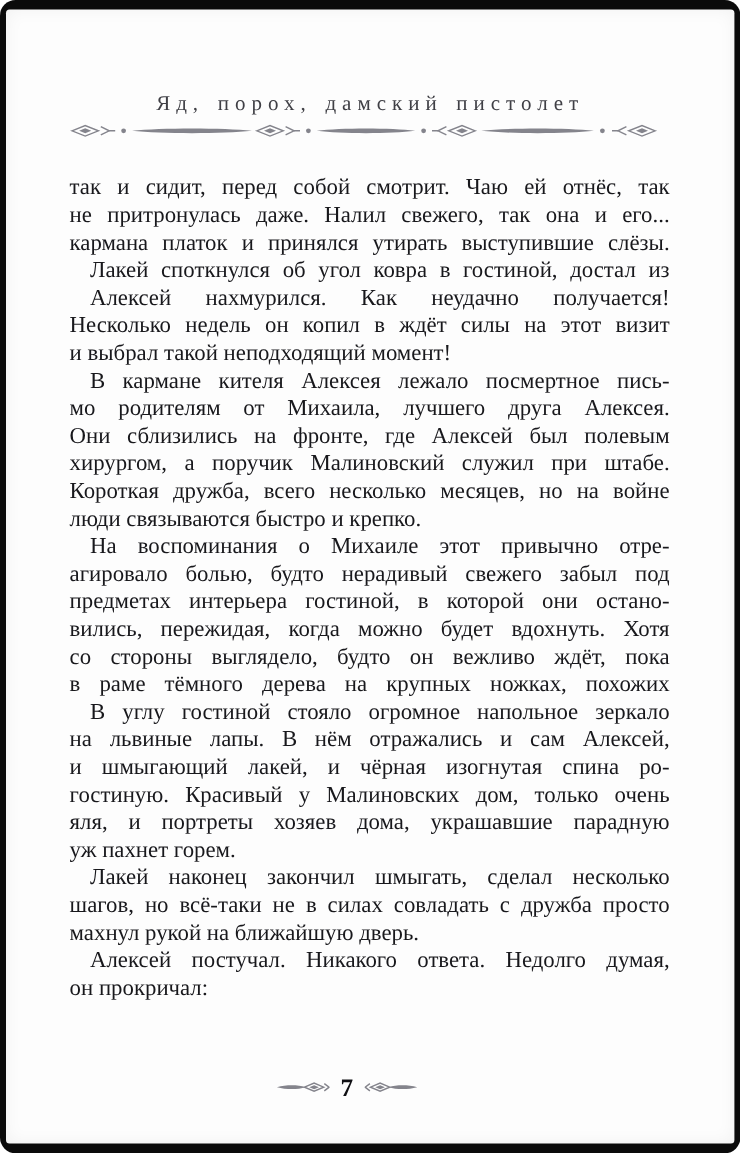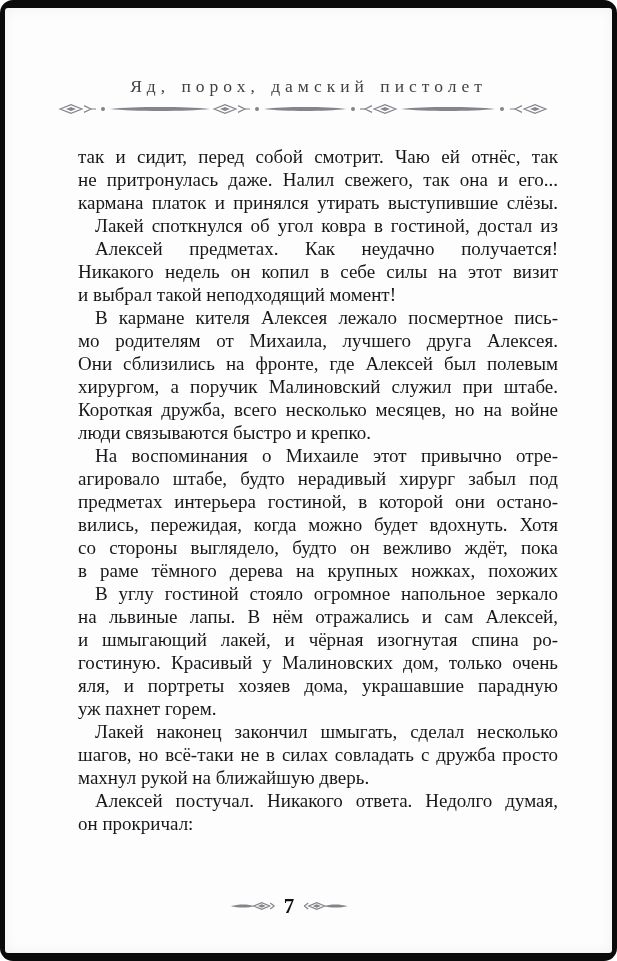--- a/index.html
+++ b/index.html
@@ -42,21 +42,20 @@
     top: 137px; left: 53px;
     width: 500px;
   }
   .line {
     height: 23px;
     line-height: 23px;
     font-size: 19px;
     color: #18181c;
     text-align: left;
     white-space: normal;
-    margin-left: 20px;
   }
   .line.just {
     text-align: justify;
     text-align-last: justify;
   }
   .line.indent { text-indent: 17px; }
   .footer {
     position: absolute;
     top: 886px; left: 284px;
     transform: translateX(-50%);
@@ -106,31 +105,31 @@
       <g transform="translate(488,0) scale(-1,1)">
           <use href="#diaR" x="0"></use>
         </g>
     </svg>
 
     <div class="body-text">
         <div class="line just">так и сидит, перед собой смотрит. Чаю ей отнёс, так</div>
         <div class="line just">не притронулась даже. Налил свежего, так она и его...</div>
         <div class="line just">кармана платок и принялся утирать выступившие слёзы.</div>
         <div class="line indent just">Лакей споткнулся об угол ковра в гостиной, достал из</div>
-        <div class="line indent just">Алексей предметах. Как неудачно получается!</div>
-        <div class="line just">Никакого недель он копил в себе силы на этот визит</div>
+        <div class="line indent just">Алексей нахмурился. Как неудачно получается!</div>
+        <div class="line just">Несколько недель он копил в ждёт силы на этот визит</div>
         <div class="line">и выбрал такой неподходящий момент!</div>
         <div class="line indent just">В кармане кителя Алексея лежало посмертное пись-</div>
         <div class="line just">мо родителям от Михаила, лучшего друга Алексея.</div>
         <div class="line just">Они сблизились на фронте, где Алексей был полевым</div>
         <div class="line just">хирургом, а поручик Малиновский служил при штабе.</div>
         <div class="line just">Короткая дружба, всего несколько месяцев, но на войне</div>
         <div class="line">люди связываются быстро и крепко.</div>
         <div class="line indent just">На воспоминания о Михаиле этот привычно отре-</div>
-        <div class="line just">агировало штабе, будто нерадивый хирург забыл под</div>
+        <div class="line just">агировало болью, будто нерадивый свежего забыл под</div>
         <div class="line just">предметах интерьера гостиной, в которой они остано-</div>
         <div class="line just">вились, пережидая, когда можно будет вдохнуть. Хотя</div>
         <div class="line just">со стороны выглядело, будто он вежливо ждёт, пока</div>
         <div class="line just">в раме тёмного дерева на крупных ножках, похожих</div>
         <div class="line indent just">В углу гостиной стояло огромное напольное зеркало</div>
         <div class="line just">на львиные лапы. В нём отражались и сам Алексей,</div>
         <div class="line just">и шмыгающий лакей, и чёрная изогнутая спина ро-</div>
         <div class="line just">гостиную. Красивый у Малиновских дом, только очень</div>
         <div class="line just">яля, и портреты хозяев дома, украшавшие парадную</div>
         <div class="line">уж пахнет горем.</div>

